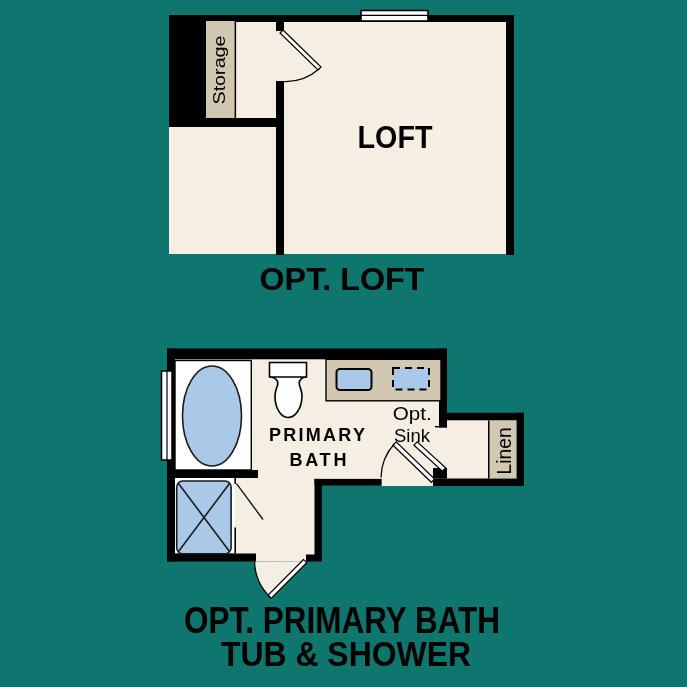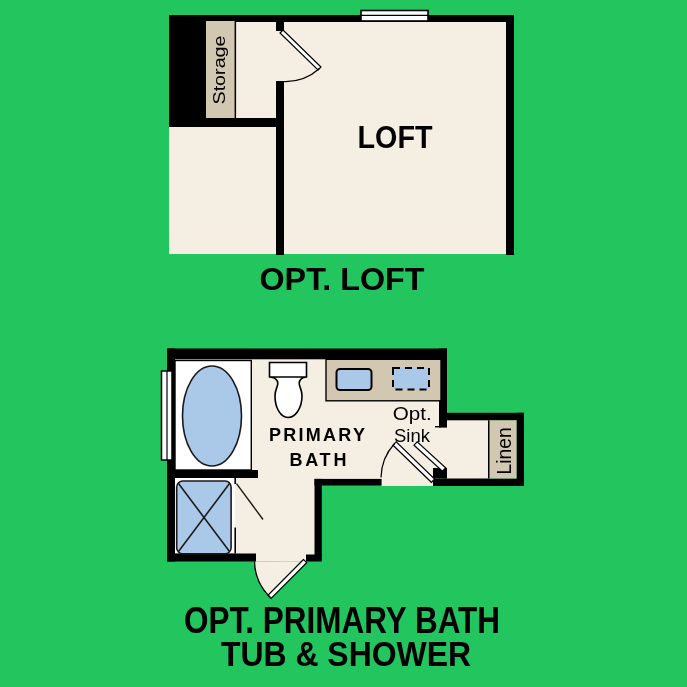--- a/index.html
+++ b/index.html
@@ -1,16 +1,16 @@
 <!DOCTYPE html>
 <html><head>
 <meta charset="utf-8">
 <style>
 html,body{margin:0;padding:0;background:#ffffff;}
-#canvas{position:relative;width:687px;height:687px;background:#22c55e;overflow:hidden;}
+#canvas{position:relative;width:687px;height:687px;background:#0f766e;overflow:hidden;}
 svg{position:absolute;left:0;top:0;}
 text{font-family:"Liberation Sans",sans-serif;fill:#000;}
 </style>
 </head>
 <body>
 <div id="canvas">
 <svg width="687" height="687" viewBox="0 0 687 687">
 
 <rect x="236" y="21" width="270" height="233" fill="#f5efe3"></rect>
 

